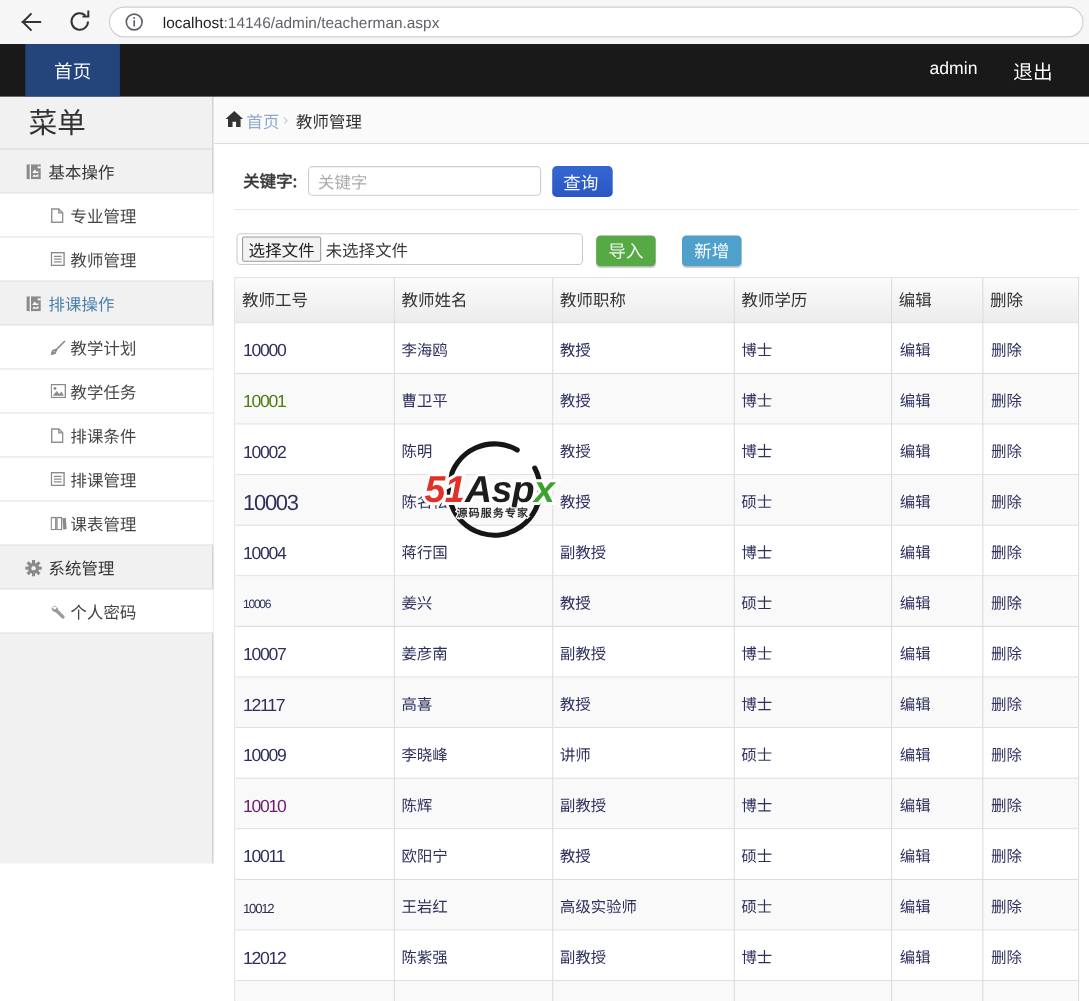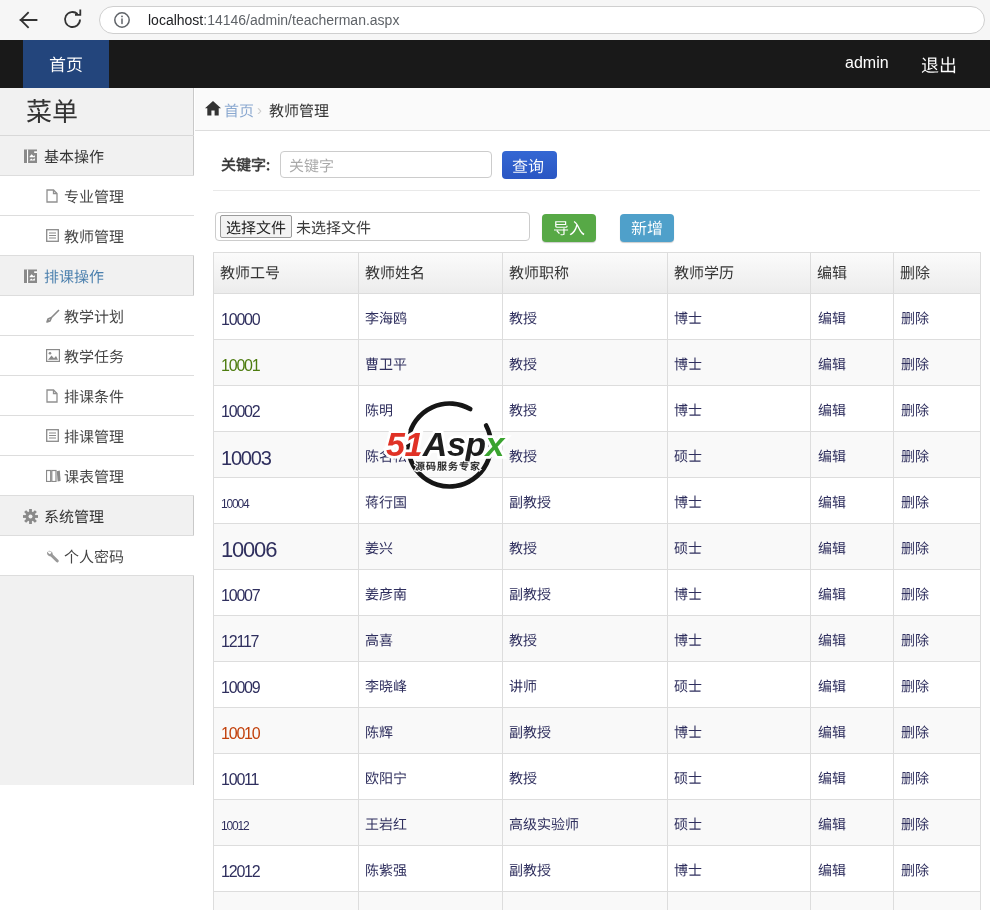--- a/index.html
+++ b/index.html
@@ -385,21 +385,21 @@
     <use href="#g58EB" x="1000"></use>
   </svg>
 <svg style="position:absolute;left:818px;top:449.3px;overflow:visible;" width="28.0" height="14" viewBox="0 0 2000 1000" fill="#2f2f5e">
     <use href="#g7F16"></use>
     <use href="#g8F91" x="1000"></use>
   </svg>
 <svg style="position:absolute;left:901px;top:449.3px;overflow:visible;" width="28.0" height="14" viewBox="0 0 2000 1000" fill="#2f2f5e">
     <use href="#g5220"></use>
     <use href="#g9664" x="1000"></use>
   </svg>
-<div class="abs" style="left:221px;top:496.3px;font-size:12px;line-height:16px;letter-spacing:-1.2px;color:#2f2f5e">10004</div>
+<div class="abs" style="left:221px;top:496.3px;font-size:16px;line-height:16px;letter-spacing:-1.2px;color:#2f2f5e">10004</div>
 <svg style="position:absolute;left:365px;top:495.3px;overflow:visible;" width="42.0" height="14" viewBox="0 0 3000 1000" fill="#2f2f5e">
     <use href="#g848B"></use>
     <use href="#g884C" x="1000"></use>
     <use href="#g56FD" x="2000"></use>
   </svg>
 <svg style="position:absolute;left:509px;top:495.3px;overflow:visible;" width="42.0" height="14" viewBox="0 0 3000 1000" fill="#2f2f5e">
     <use href="#g526F"></use>
     <use href="#g6559" x="1000"></use>
     <use href="#g6388" x="2000"></use>
   </svg>
@@ -408,21 +408,21 @@
     <use href="#g58EB" x="1000"></use>
   </svg>
 <svg style="position:absolute;left:818px;top:495.3px;overflow:visible;" width="28.0" height="14" viewBox="0 0 2000 1000" fill="#2f2f5e">
     <use href="#g7F16"></use>
     <use href="#g8F91" x="1000"></use>
   </svg>
 <svg style="position:absolute;left:901px;top:495.3px;overflow:visible;" width="28.0" height="14" viewBox="0 0 2000 1000" fill="#2f2f5e">
     <use href="#g5220"></use>
     <use href="#g9664" x="1000"></use>
   </svg>
-<div class="abs" style="left:221px;top:542.3px;font-size:22px;line-height:16px;letter-spacing:-1.2px;color:#2f2f5e">10006</div>
+<div class="abs" style="left:221px;top:542.3px;font-size:11px;line-height:16px;letter-spacing:-1.2px;color:#2f2f5e">10006</div>
 <svg style="position:absolute;left:365px;top:541.3px;overflow:visible;" width="28.0" height="14" viewBox="0 0 2000 1000" fill="#2f2f5e">
     <use href="#g59DC"></use>
     <use href="#g5174" x="1000"></use>
   </svg>
 <svg style="position:absolute;left:509px;top:541.3px;overflow:visible;" width="28.0" height="14" viewBox="0 0 2000 1000" fill="#2f2f5e">
     <use href="#g6559"></use>
     <use href="#g6388" x="1000"></use>
   </svg>
 <svg style="position:absolute;left:674px;top:541.3px;overflow:visible;" width="28.0" height="14" viewBox="0 0 2000 1000" fill="#2f2f5e">
     <use href="#g7855"></use>
@@ -495,21 +495,21 @@
     <use href="#g58EB" x="1000"></use>
   </svg>
 <svg style="position:absolute;left:818px;top:679.3px;overflow:visible;" width="28.0" height="14" viewBox="0 0 2000 1000" fill="#2f2f5e">
     <use href="#g7F16"></use>
     <use href="#g8F91" x="1000"></use>
   </svg>
 <svg style="position:absolute;left:901px;top:679.3px;overflow:visible;" width="28.0" height="14" viewBox="0 0 2000 1000" fill="#2f2f5e">
     <use href="#g5220"></use>
     <use href="#g9664" x="1000"></use>
   </svg>
-<div class="abs" style="left:221px;top:726.3px;font-size:16px;line-height:16px;letter-spacing:-1.2px;color:#c2410c">10010</div>
+<div class="abs" style="left:221px;top:726.3px;font-size:16px;line-height:16px;letter-spacing:-1.2px;color:#701a75">10010</div>
 <svg style="position:absolute;left:365px;top:725.3px;overflow:visible;" width="28.0" height="14" viewBox="0 0 2000 1000" fill="#2f2f5e">
     <use href="#g9648"></use>
     <use href="#g8F89" x="1000"></use>
   </svg>
 <svg style="position:absolute;left:509px;top:725.3px;overflow:visible;" width="42.0" height="14" viewBox="0 0 3000 1000" fill="#2f2f5e">
     <use href="#g526F"></use>
     <use href="#g6559" x="1000"></use>
     <use href="#g6388" x="2000"></use>
   </svg>
 <svg style="position:absolute;left:674px;top:725.3px;overflow:visible;" width="28.0" height="14" viewBox="0 0 2000 1000" fill="#2f2f5e">

